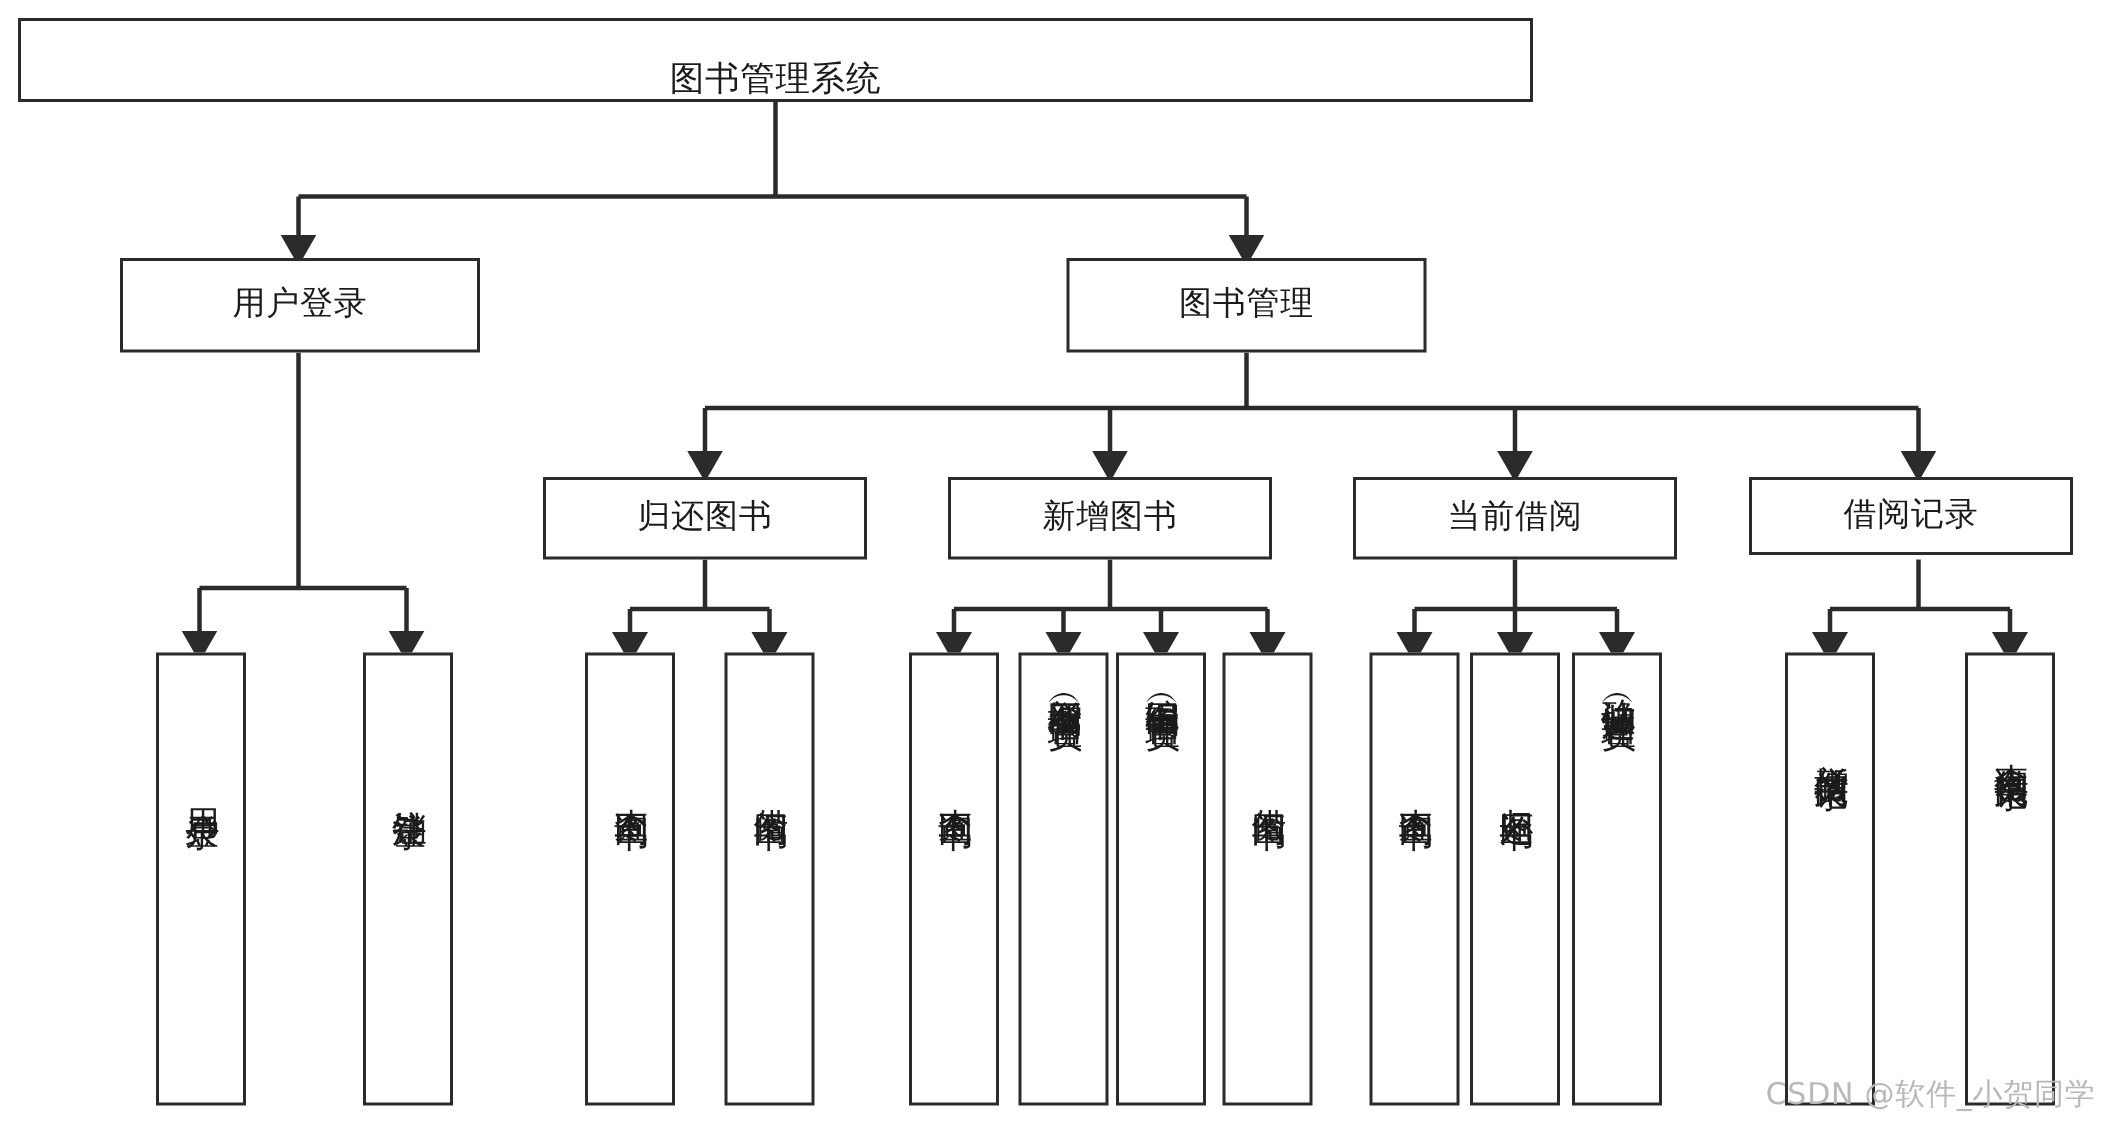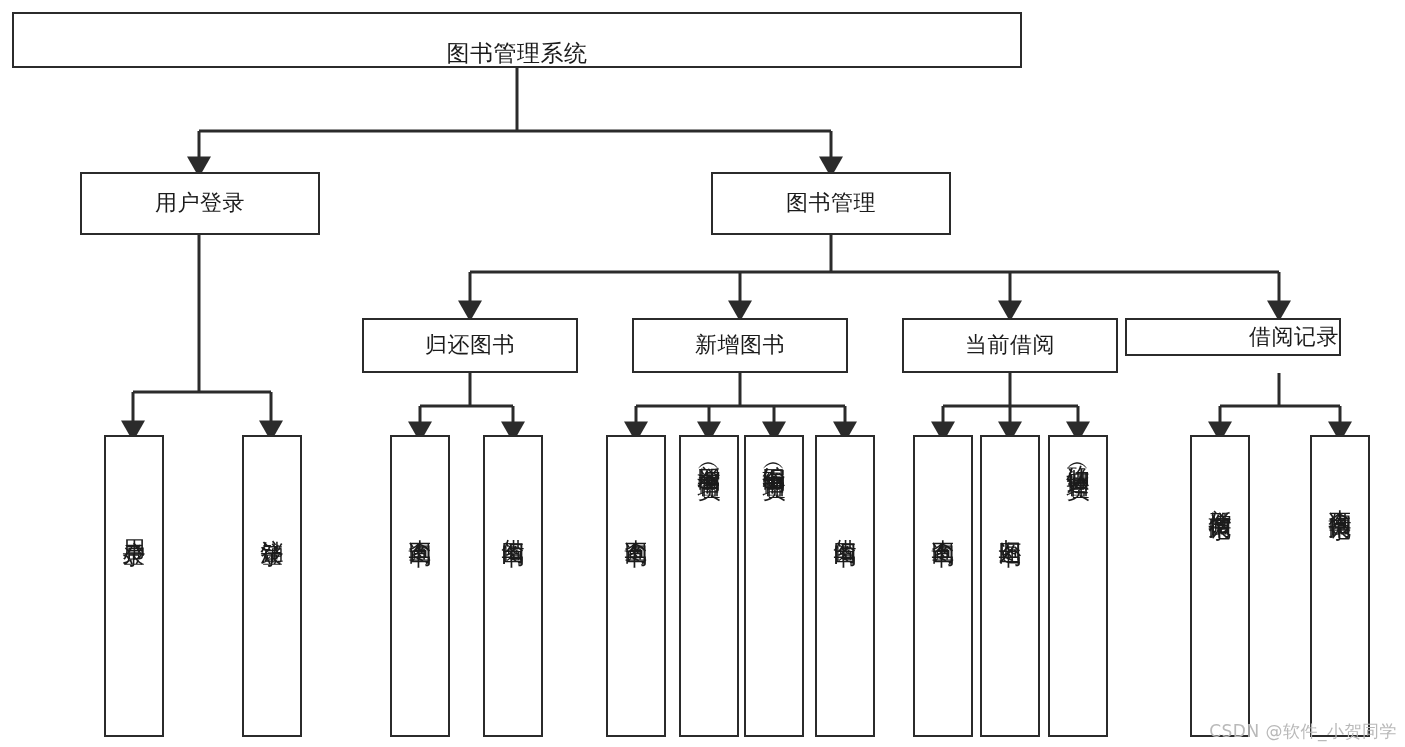--- a/index.html
+++ b/index.html
@@ -63,21 +63,21 @@
   .vlabel.top {
     margin-top: 4px;
   }
   .vlabel.upper {
     margin-top: 48px;
   }
   #watermark {
     position: absolute;
     right: 8px;
     bottom: 4px;
-    font-size: 17px;
+    font-size: 20px;
     color: #b9b9b9;
     letter-spacing: 0.5px;
     white-space: nowrap;
   }
 </style>
 </head>
 <body>
 
 <div id="canvas">
 
@@ -144,21 +144,21 @@
 
   <div class="node horiz" style="left:362px; top:318px; width:216px; height:55px;">
     <span>归还图书</span>
   </div>
   <div class="node horiz" style="left:632px; top:318px; width:216px; height:55px;">
     <span>新增图书</span>
   </div>
   <div class="node horiz" style="left:902px; top:318px; width:216px; height:55px;">
     <span>当前借阅</span>
   </div>
-  <div class="node horiz" style="left:1125px; top:318px; width:216px; height:38px;justify-content:flex-end;">
+  <div class="node horiz" style="left:1166px; top:318px; width:216px; height:52px;">
     <span>借阅记录</span>
   </div>
 
   <div class="node vert" style="left:104px; top:435px; width:60px; height:302px;">
     <span class="vlabel mid">用户登录</span>
   </div>
   <div class="node vert" style="left:242px; top:435px; width:60px; height:302px;">
     <span class="vlabel mid">注销登录</span>
   </div>
 

